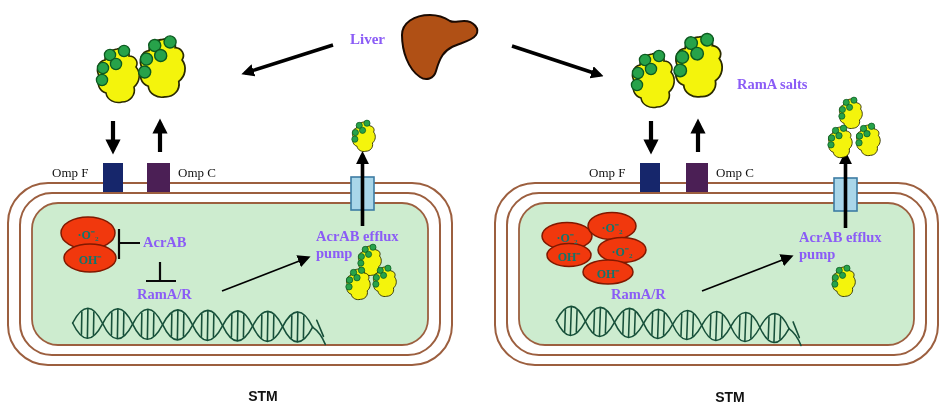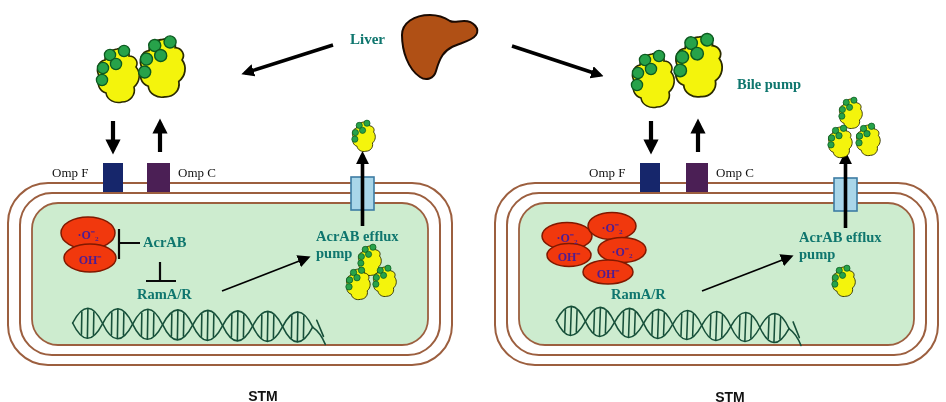--- a/index.html
+++ b/index.html
@@ -1,27 +1,27 @@
 <!DOCTYPE html>
 <html><head>
 <meta charset="utf-8">
 <style>
   html,body{margin:0;padding:0;background:#fff;}
   .stage{position:relative;width:946px;height:402px;background:#ffffff;overflow:hidden;
          font-family:"Liberation Serif", serif;}
   .stage svg{position:absolute;left:0;top:0;}
-  .lbl{position:absolute;color:#0f766e;white-space:pre-line;}
+  .lbl{position:absolute;color:#8b5cf6;white-space:pre-line;}
   .serif{font-family:"Liberation Serif", serif;font-weight:700;}
   .sans{font-family:Liberation Serif, serif;}
   .liver-lbl{font-size:15px;}
   .bile-lbl{font-size:14.5px;}
   .omp-lbl{font-size:13px;color:#141414;}
   .gene-lbl{font-size:14.5px;}
   .pump-lbl{font-size:14.5px;line-height:17px;}
-  .ros-lbl{font-size:12px;width:50px;text-align:center;color:#4c1d95;}
+  .ros-lbl{font-size:12px;width:50px;text-align:center;color:#0f766e;}
   .caption{font-family:"Liberation Sans", sans-serif;font-weight:700;font-size:14px;
            width:160px;text-align:center;color:#111;}
 </style>
 </head>
 <body>
 
 <div class="stage">
 
 <svg width="946" height="402" viewBox="0 0 946 402">
   <defs>
@@ -125,21 +125,21 @@
   </g>
 
   <use href="#blob" transform="translate(831,266) scale(0.55)"></use>
 
   <use href="#dna" transform="translate(73,303) rotate(1)"></use>
   <use href="#dna" transform="translate(557,301) rotate(2) scale(0.97)"></use>
 </svg>
 
 <div class="lbl serif liver-lbl" style="left:350px;top:31px;">Liver</div>
 
-<div class="lbl serif bile-lbl" style="left:737px;top:76px;">Bile pump</div>
+<div class="lbl serif bile-lbl" style="left:737px;top:76px;">RamA salts</div>
 
 <div class="lbl sans omp-lbl" style="left:52px;top:165px;">Omp F</div>
 <div class="lbl sans omp-lbl" style="left:178px;top:165px;">Omp C</div>
 
 <div class="lbl serif ros-lbl" style="left:63px;top:226px;">·O⁻₂</div>
 <div class="lbl serif ros-lbl" style="left:65px;top:251px;">OH⁻</div>
 
 <div class="lbl serif gene-lbl" style="left:143px;top:234px;">AcrAB</div>
 <div class="lbl serif gene-lbl" style="left:137px;top:286px;">RamA/R</div>
 <div class="lbl serif pump-lbl" style="left:316px;top:228px;">AcrAB efflux

